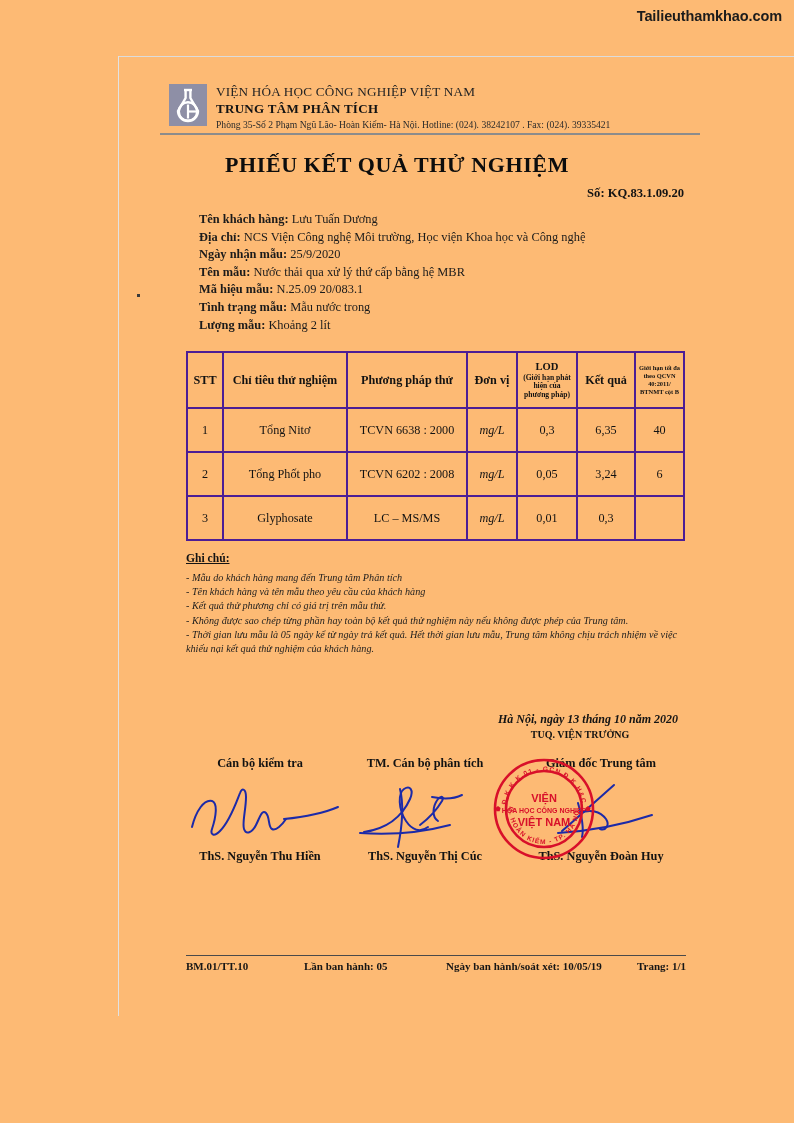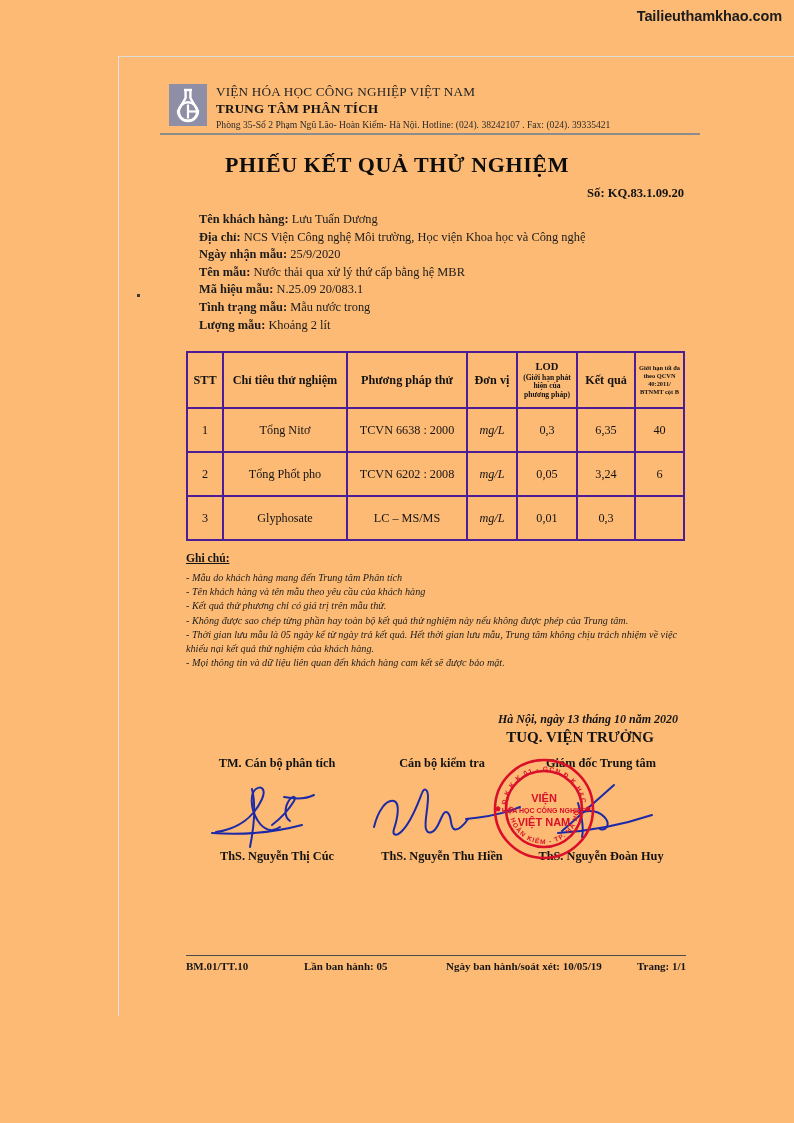--- a/index.html
+++ b/index.html
@@ -216,21 +216,21 @@
     font-style: italic;
     font-weight: bold;
     color: #141414;
   }
   .sig-auth {
     position: absolute;
     left: 470px;
     top: 729px;
     width: 220px;
     text-align: center;
-    font-size: 15px;
+    font-size: 10px;
     font-weight: bold;
     color: #121212;
   }
 
   .sig-row {
     position: absolute;
     left: 186px;
     top: 756px;
     width: 500px;
     display: flex;
@@ -416,58 +416,57 @@
     </tbody>
   </table>
 
   <div class="notes">
     <div class="notes-title">Ghi chú:</div>
     <div class="note-line">- Mẫu do khách hàng mang đến Trung tâm Phân tích</div>
     <div class="note-line">- Tên khách hàng và tên mẫu theo yêu cầu của khách hàng</div>
     <div class="note-line">- Kết quả thử phương chỉ có giá trị trên mẫu thử.</div>
     <div class="note-line">- Không được sao chép từng phần hay toàn bộ kết quả thử nghiệm này nếu không được phép của Trung tâm.</div>
     <div class="note-line">- Thời gian lưu mẫu là 05 ngày kể từ ngày trả kết quả. Hết thời gian lưu mẫu, Trung tâm không chịu trách nhiệm về việc khiếu nại kết quả thử nghiệm của khách hàng.</div>
-    <div class="note-line">- Mọi thông tin và dữ liệu liên quan đến khách hàng cam kết sẽ được bảo mật.</div>
   </div>
 
   <div class="sig-place">Hà Nội, ngày 13 tháng 10 năm 2020</div>
   <div class="sig-auth">TUQ. VIỆN TRƯỞNG</div>
 
   <div class="sig-row">
+    <div class="sig-col c2">
+      <div class="sig-role">Cán bộ kiểm tra</div>
+      <div class="sig-space">
+        <div class="ink" style="left:2px; top:12px;">
+          <svg width="150" height="62" viewBox="0 0 150 62">
+            <g fill="none" stroke="#1c2aa8" stroke-width="2" stroke-linecap="round">
+              <path d="M4 44 C8 28, 16 16, 24 18 C30 20, 28 34, 24 46 C22 52, 26 54, 32 48 C42 38, 48 20, 52 10 C54 4, 58 6, 58 14 C58 26, 54 40, 56 46 C58 52, 64 50, 68 42 C72 34, 74 26, 78 30 C82 34, 80 44, 84 46 C88 48, 94 42, 98 36"></path>
+              <path d="M96 36 C116 34, 136 30, 150 24"></path>
+            </g>
+          </svg>
+        </div>
+      </div>
+      <div class="sig-name">ThS. Nguyễn Thu Hiền</div>
+    </div>
+
     <div class="sig-col c1">
       <div class="sig-role">TM. Cán bộ phân tích</div>
       <div class="sig-space">
         <div class="ink" style="left:24px; top:4px;">
           <svg width="130" height="74" viewBox="0 0 130 74">
             <g fill="none" stroke="#1c2aa8" stroke-width="2" stroke-linecap="round">
               <path d="M6 57 C28 54, 44 42, 52 24 C56 15, 52 10, 46 14 C40 18, 40 34, 48 46 C54 55, 62 58, 70 52"></path>
               <path d="M42 14 C46 30, 44 52, 40 72"></path>
               <path d="M62 50 C70 44, 78 36, 84 26 C86 22, 84 20, 80 24 C74 32, 74 42, 80 46"></path>
               <path d="M74 22 C84 24, 96 24, 104 20"></path>
               <path d="M2 58 C30 60, 62 58, 92 50"></path>
             </g>
           </svg>
         </div>
       </div>
       <div class="sig-name">ThS. Nguyễn Thị Cúc</div>
-    </div>
-
-    <div class="sig-col c2">
-      <div class="sig-role">Cán bộ kiểm tra</div>
-      <div class="sig-space">
-        <div class="ink" style="left:2px; top:12px;">
-          <svg width="150" height="62" viewBox="0 0 150 62">
-            <g fill="none" stroke="#1c2aa8" stroke-width="2" stroke-linecap="round">
-              <path d="M4 44 C8 28, 16 16, 24 18 C30 20, 28 34, 24 46 C22 52, 26 54, 32 48 C42 38, 48 20, 52 10 C54 4, 58 6, 58 14 C58 26, 54 40, 56 46 C58 52, 64 50, 68 42 C72 34, 74 26, 78 30 C82 34, 80 44, 84 46 C88 48, 94 42, 98 36"></path>
-              <path d="M96 36 C116 34, 136 30, 150 24"></path>
-            </g>
-          </svg>
-        </div>
-      </div>
-      <div class="sig-name">ThS. Nguyễn Thu Hiền</div>
     </div>
 
     <div class="sig-col c3">
       <div class="sig-role">Giám đốc Trung tâm</div>
       <div class="sig-space">
         <div class="ink" style="left:40px; top:4px;">
           <svg width="140" height="70" viewBox="0 0 140 70">
             <g fill="none" stroke="#1c2aa8" stroke-width="2" stroke-linecap="round">
               <path d="M6 56 C20 44, 40 26, 58 10"></path>
               <path d="M22 28 C26 42, 28 54, 26 62"></path>

